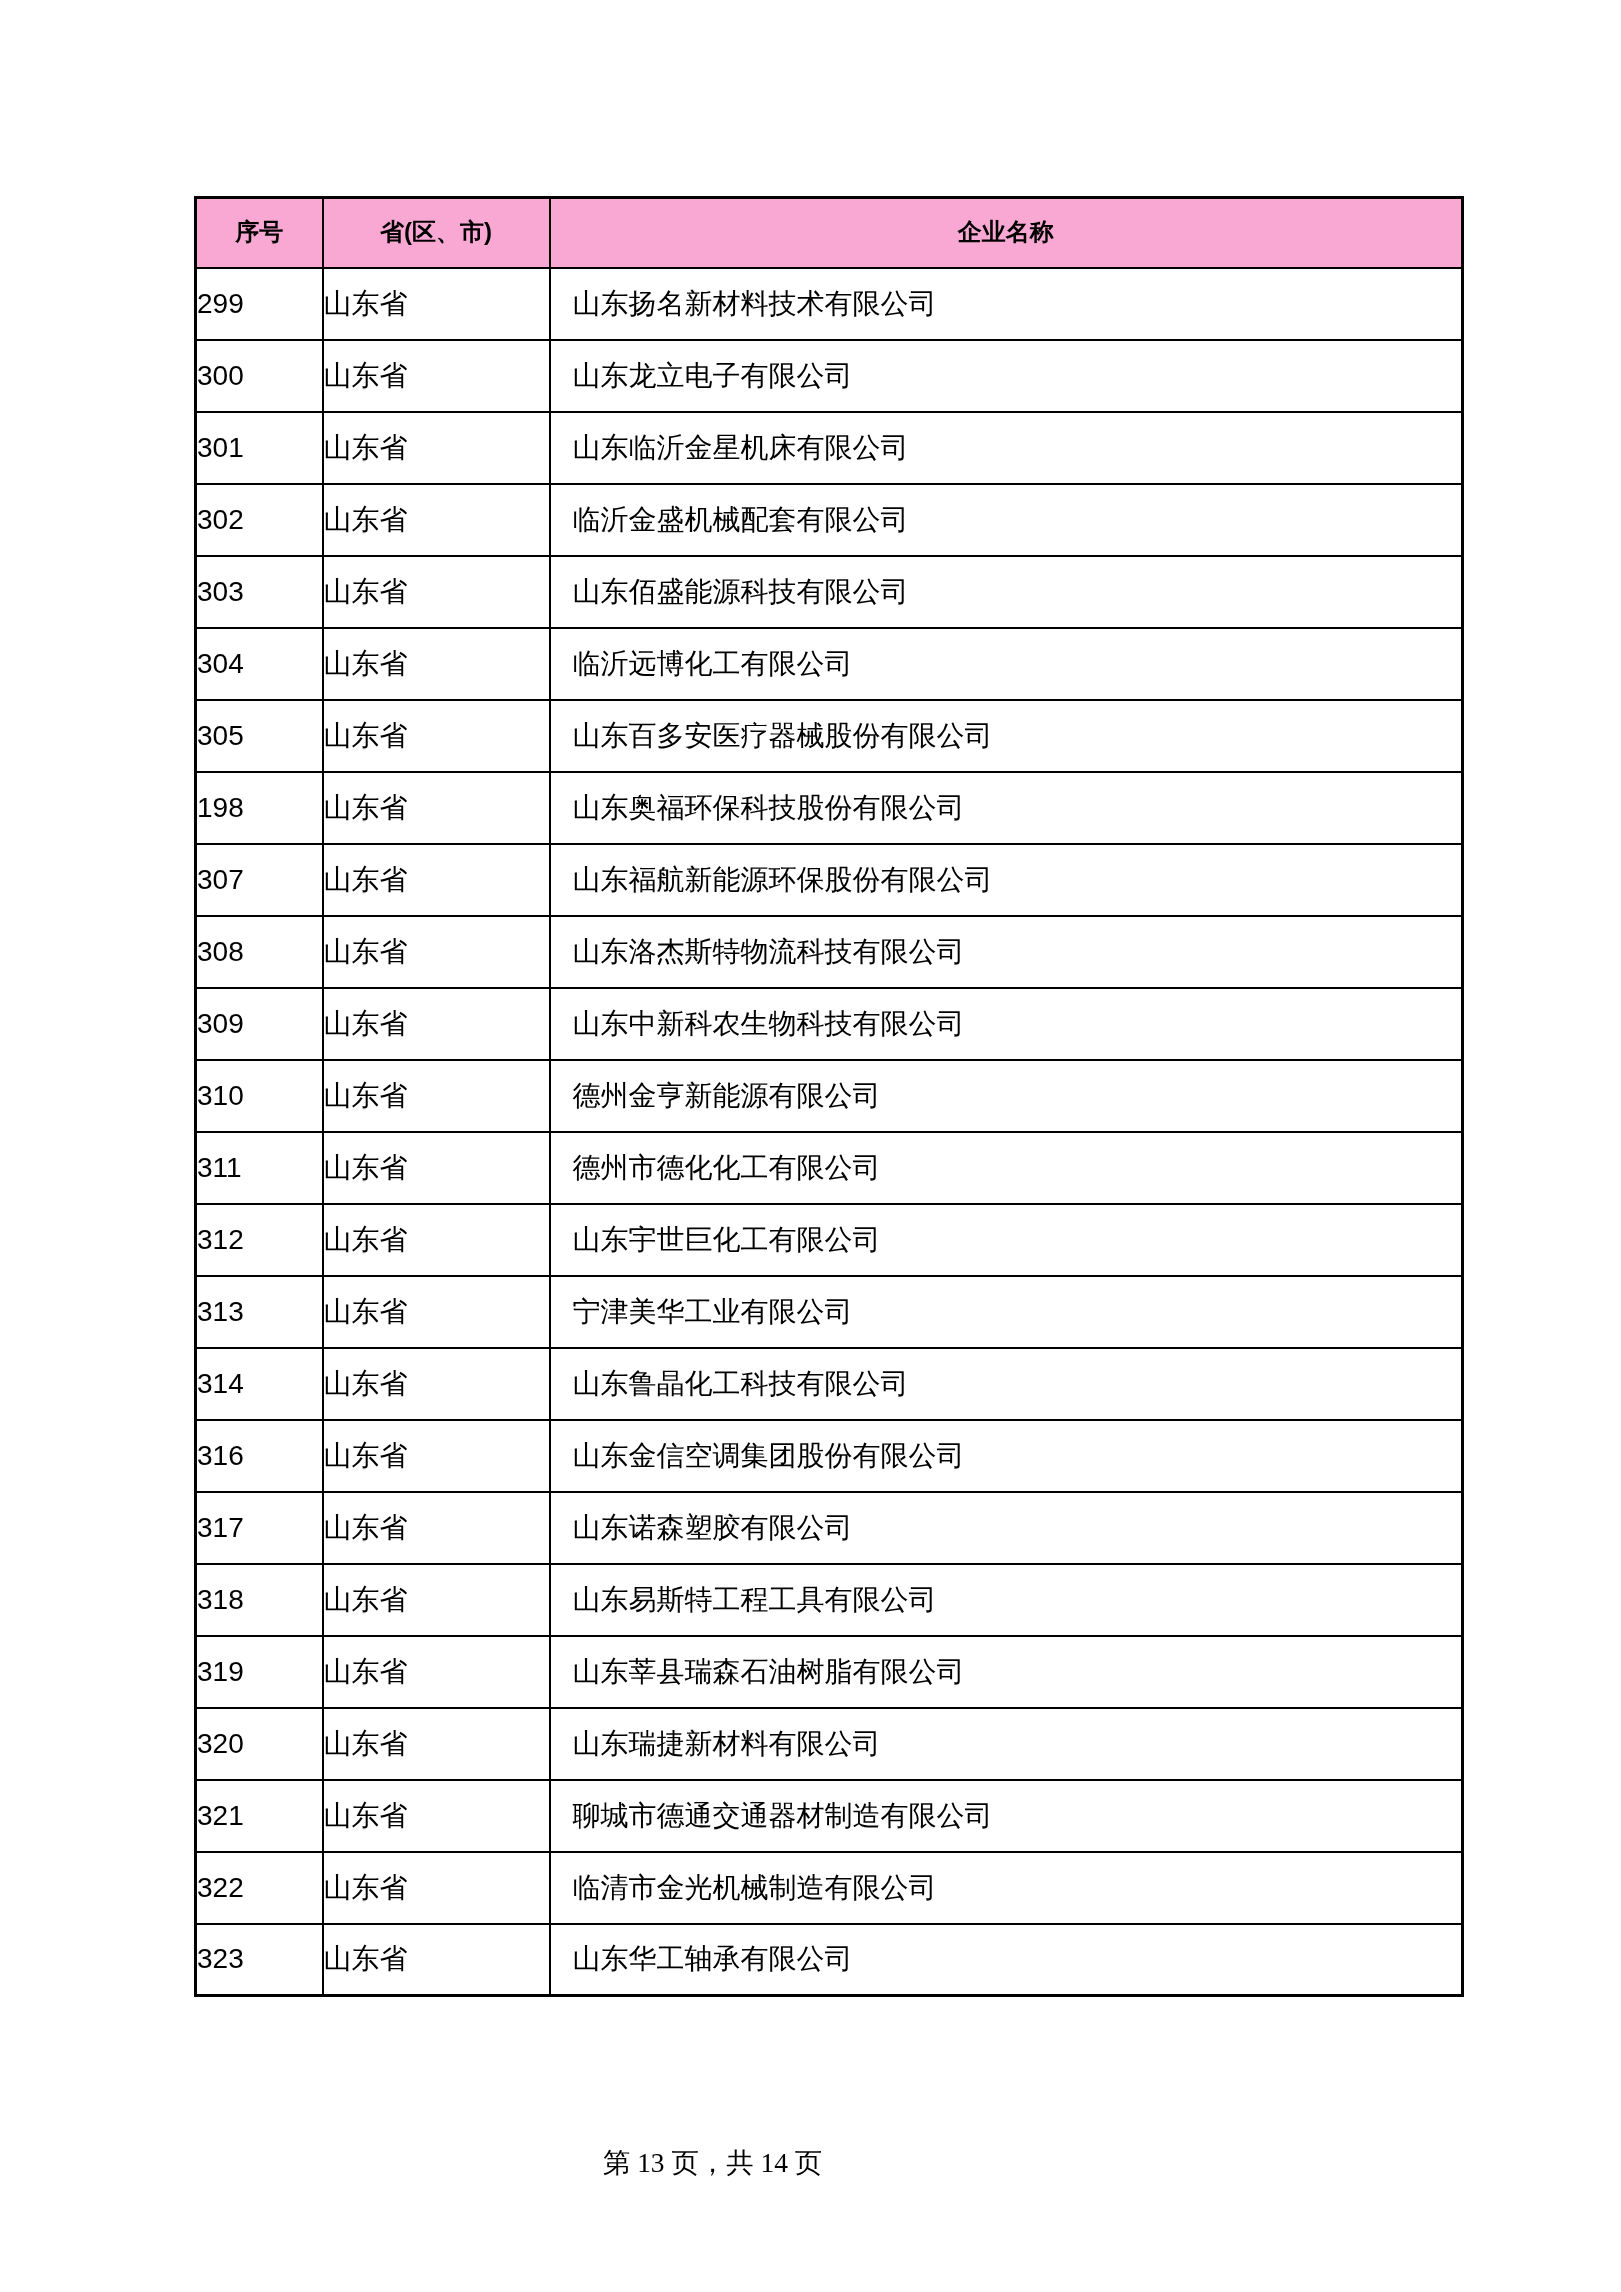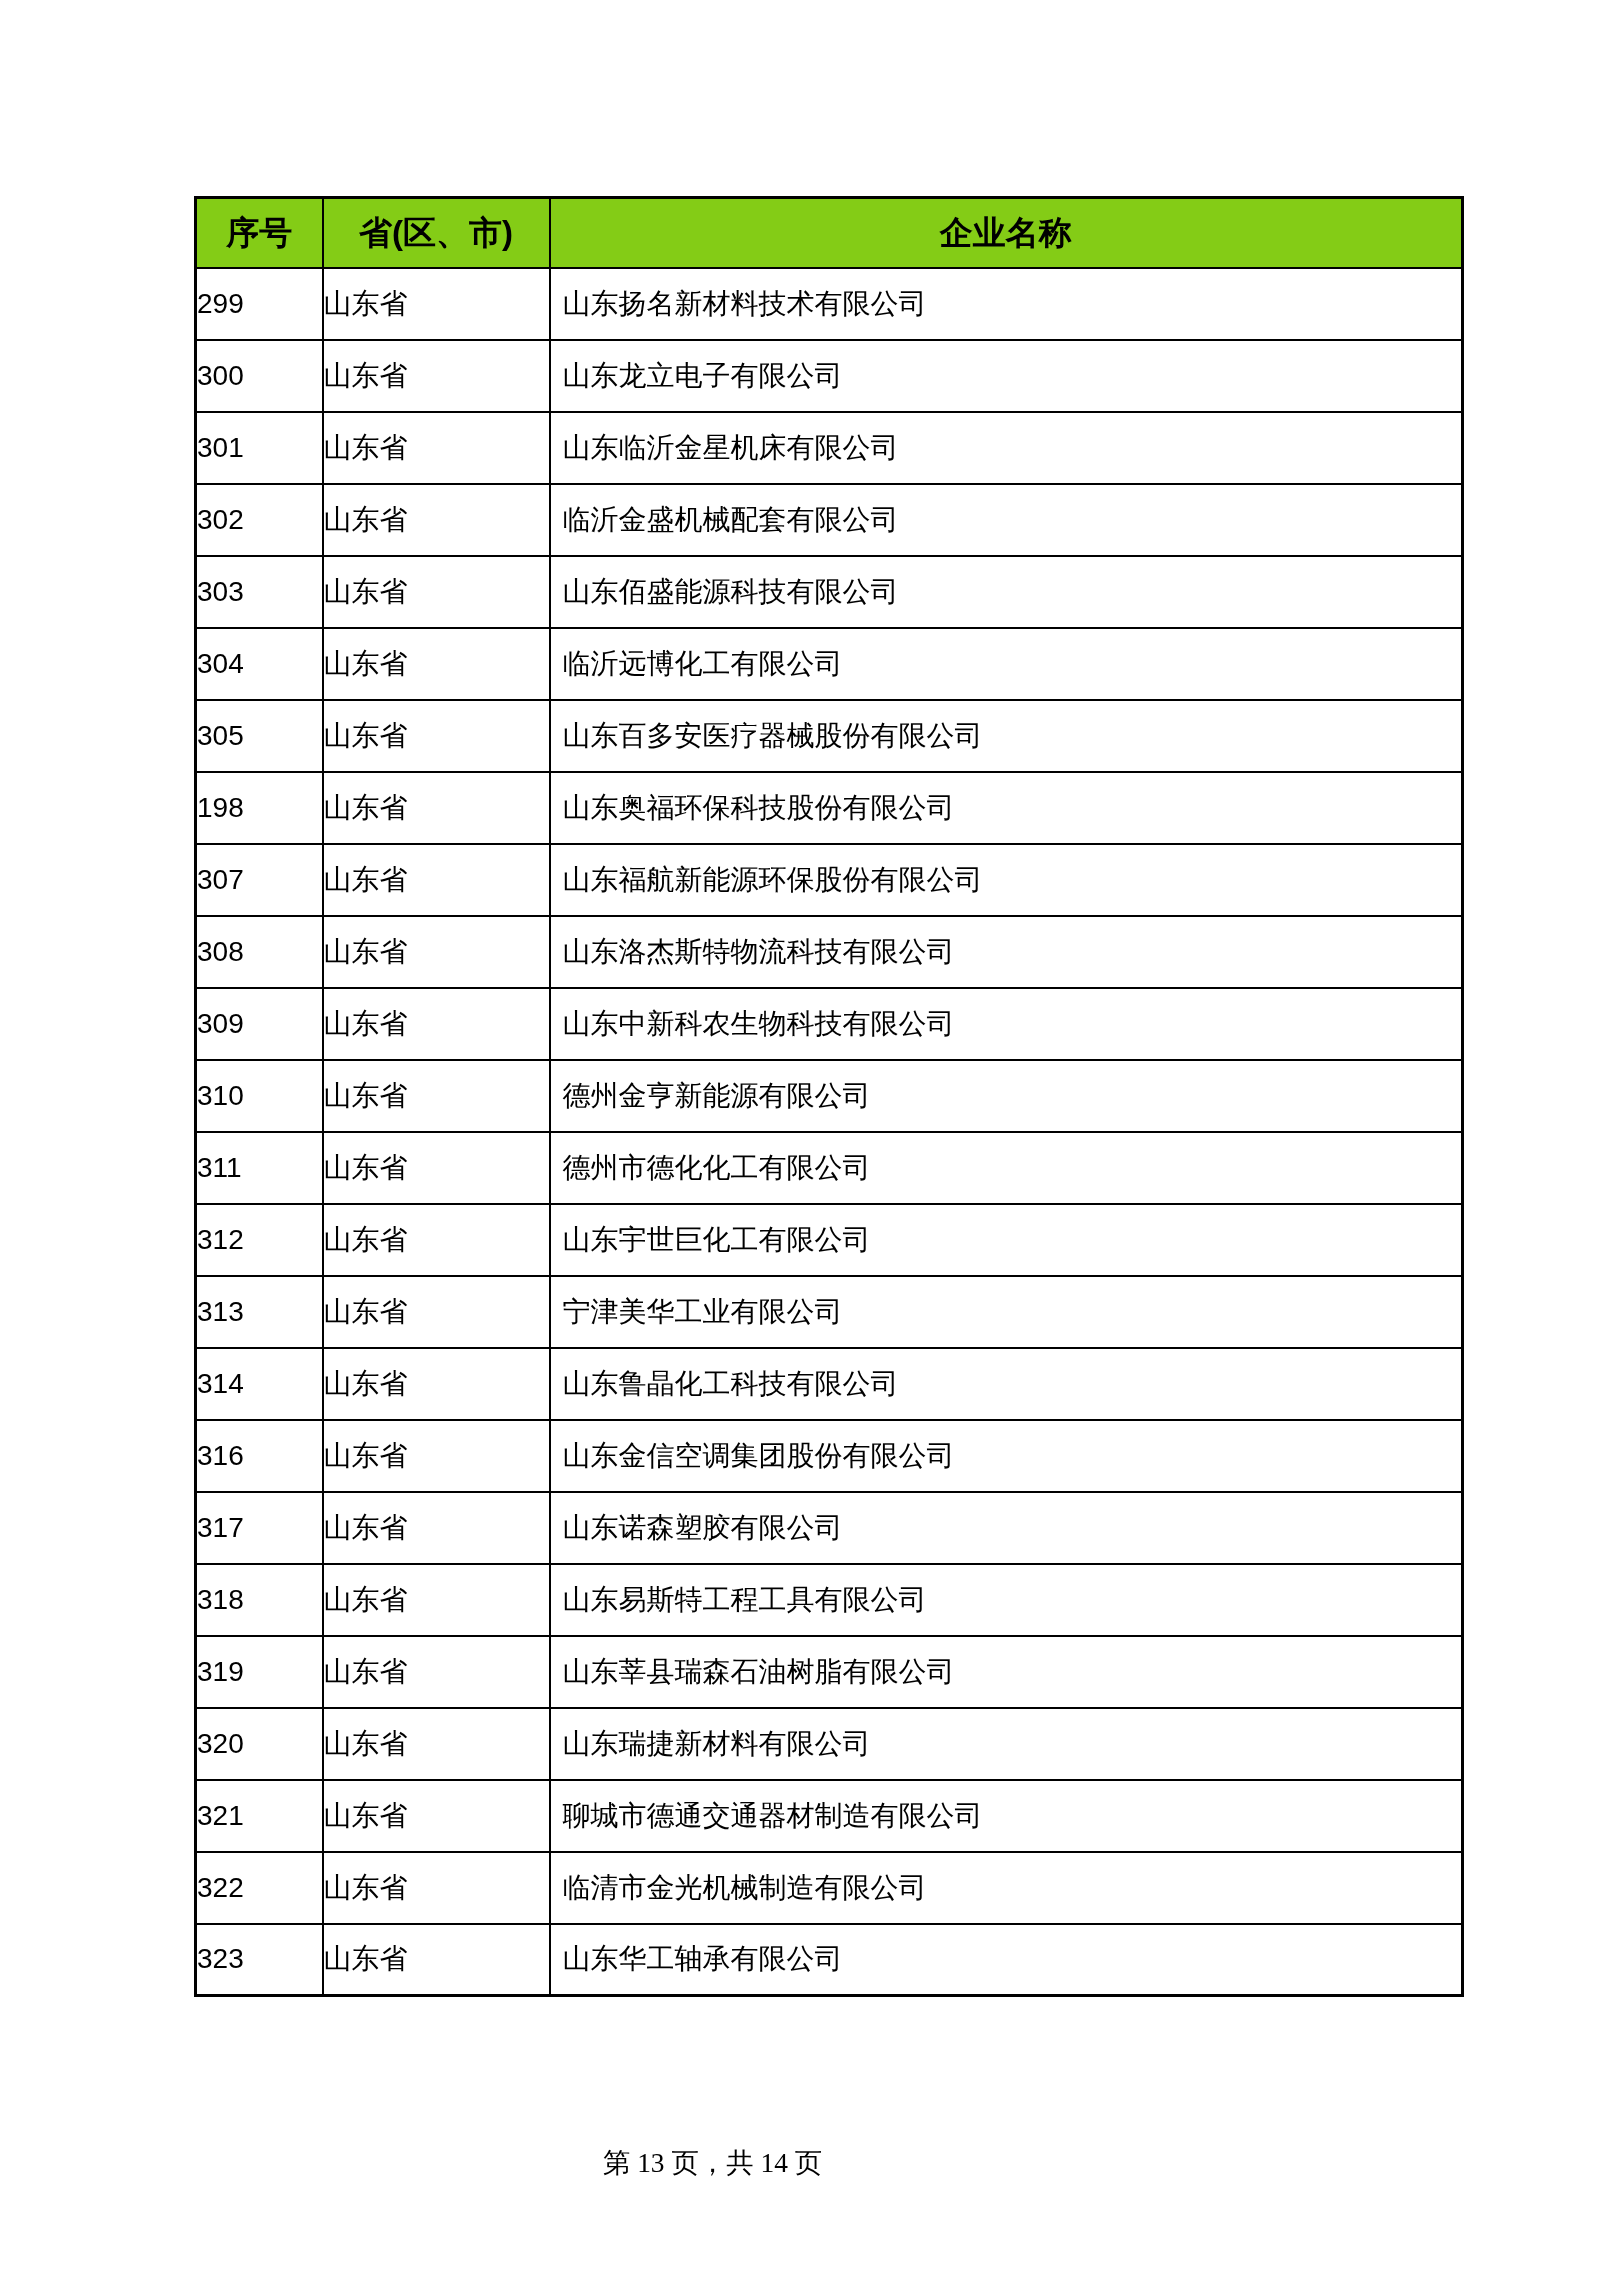--- a/index.html
+++ b/index.html
@@ -30,35 +30,35 @@
   table.company-table th,
   table.company-table td {
     border: 2.9px solid #000000;
     vertical-align: middle;
     font-size: 28px;
     line-height: 1.2;
     overflow: hidden;
     white-space: nowrap;
   }
   table.company-table th {
-    background: #84cc16;
+    background: #f9a8d4;
     font-weight: bold;
     height: 70px;
     text-align: center;
-    font-size: 33px;
+    font-size: 24px;
   }
   table.company-table td {
     height: 72px;
     background: #ffffff;
   }
   col.col-no { width: 127px; }
   col.col-province { width: 227px; }
   col.col-company { width: 913px; }
   td.cell-no, td.cell-province { }
-  td.cell-company { text-align: left; padding-left: 12px; }
+  td.cell-company { text-align: left; padding-left: 22px; }
   .page-footer {
     position: absolute;
     left: 0;
     top: 2145px;
     width: 1425px;
     text-align: center;
     font-family: "Liberation Serif", "DejaVu Serif", serif;
     font-size: 27.4px;
     color: #000000;
   }

